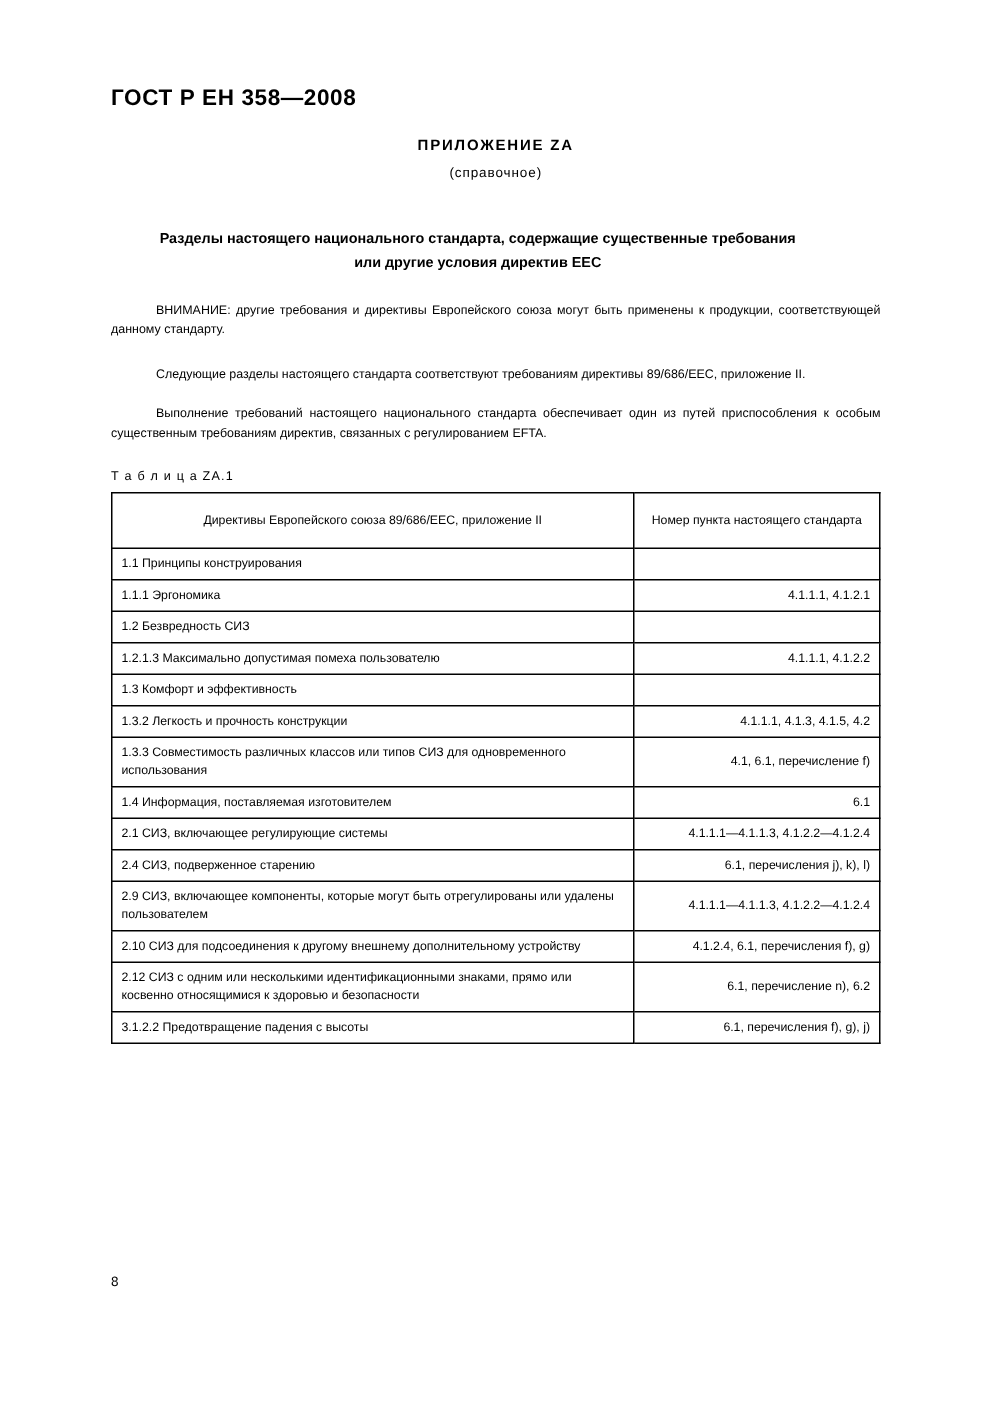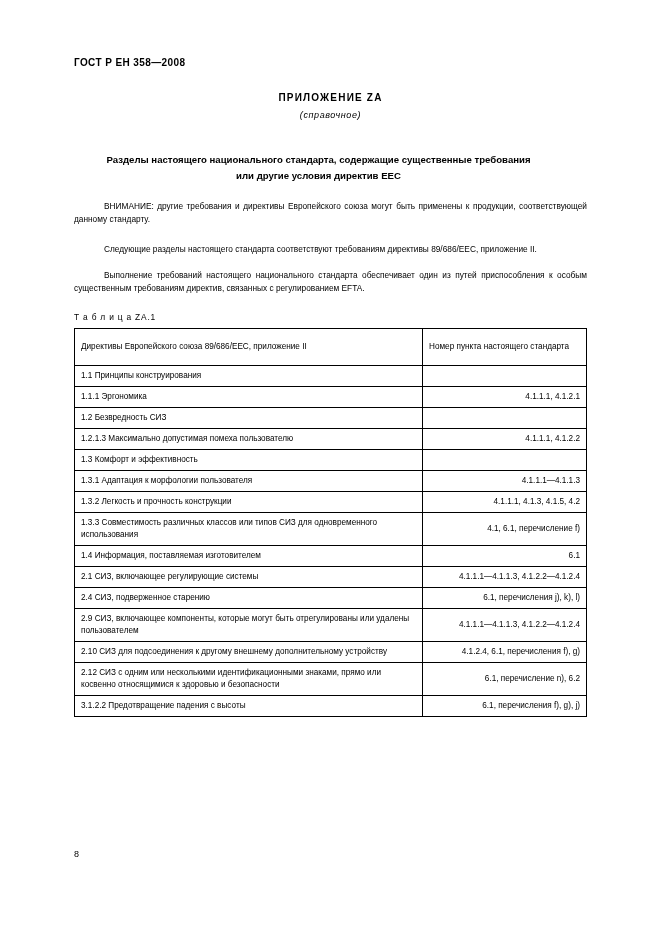--- a/index.html
+++ b/index.html
@@ -19,21 +19,21 @@
     position: absolute;
     left: 0;
     top: 0;
     width: 661px;
     height: 936px;
   }
   .header {
     position: absolute;
     left: 74px;
     top: 57px;
-    font-size: 10px;
+    font-size: 15px;
     font-weight: bold;
     letter-spacing: 0.4px;
   }
   .app-title {
     position: absolute;
     left: 0;
     right: 0;
     top: 92px;
     text-align: center;
     font-size: 10px;
@@ -41,21 +41,20 @@
     letter-spacing: 1.2px;
   }
   .app-sub {
     position: absolute;
     left: 0;
     right: 0;
     top: 110px;
     text-align: center;
     font-size: 9px;
     letter-spacing: 0.6px;
-    font-style: italic;
   }
   .section-title {
     position: absolute;
     left: 62px;
     width: 513px;
     top: 152px;
     text-align: center;
     font-size: 9.6px;
     font-weight: bold;
     line-height: 16px;
@@ -90,21 +89,21 @@
   }
   table.za td, table.za th {
     border: 1px solid #000000;
     font-size: 8.2px;
     padding: 4px 6px;
     vertical-align: middle;
     line-height: 12px;
   }
   table.za th {
     font-weight: normal;
-    text-align: left;
+    text-align: center;
     padding: 6px 6px;
     height: 24px;
   }
   .col-a { width: 348px; }
   .col-b { width: 164px; }
   td.left { text-align: left; }
   td.right-col { text-align: right; padding-left: 10px; }
   .cell-ind-1 { padding-left: 12px; }
   .cell-ind-2 { padding-left: 20px; }
   .cell-just { text-align: justify; }
@@ -162,24 +161,20 @@
         </tr>
         <tr>
           <td class="left cell-just cell-ind-2">1.2.1.3  Максимально допустимая помеха пользователю</td>
           <td class="right-col">4.1.1.1, 4.1.2.2</td>
         </tr>
         <tr>
           <td class="left cell-just cell-ind-1">1.3  Комфорт и эффективность</td>
           <td class="right-col"></td>
         </tr>
         <tr>
-          <td class="left cell-just cell-ind-2">1.3.1  Адаптация к морфологии пользователя</td>
-          <td class="right-col">4.1.1.1—4.1.1.3</td>
-        </tr>
-        <tr>
           <td class="left cell-just cell-ind-2">1.3.2  Легкость и прочность конструкции</td>
           <td class="right-col">4.1.1.1, 4.1.3, 4.1.5, 4.2</td>
         </tr>
         <tr>
           <td class="left cell-just cell-ind-2">1.3.3  Совместимость различных классов или типов СИЗ для одновременного использования</td>
           <td class="right-col">4.1, 6.1, перечисление f)</td>
         </tr>
         <tr>
           <td class="left cell-just cell-ind-1">1.4  Информация, поставляемая изготовителем</td>
           <td class="right-col">6.1</td>

